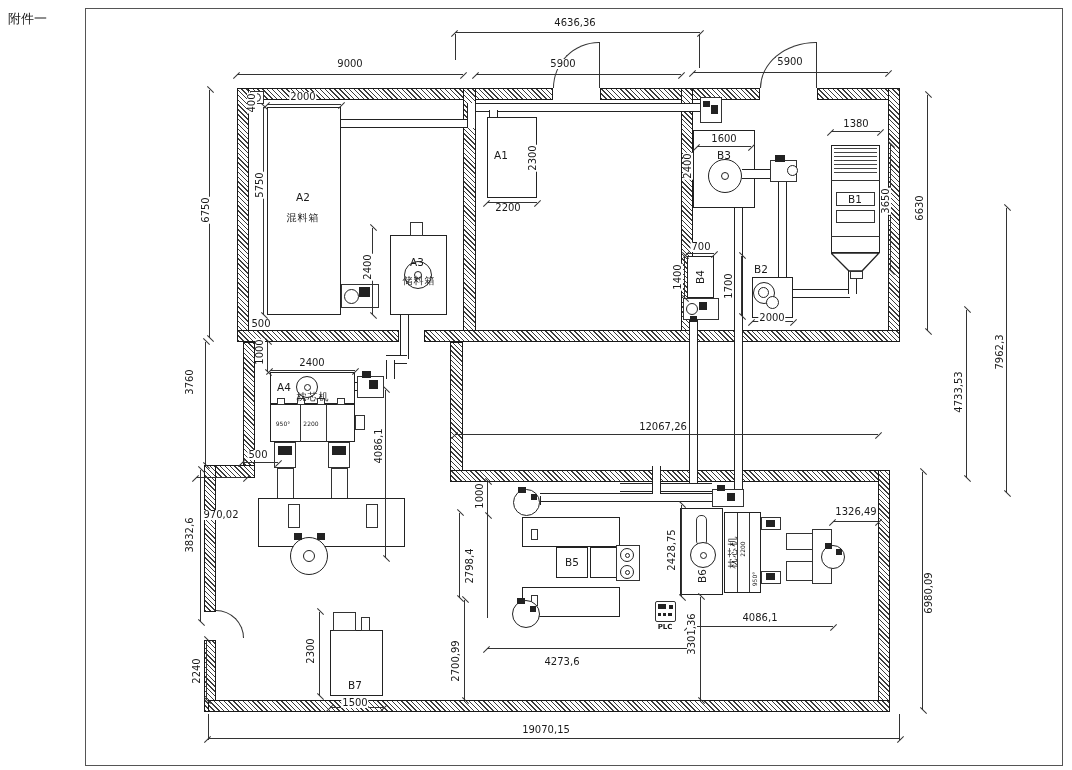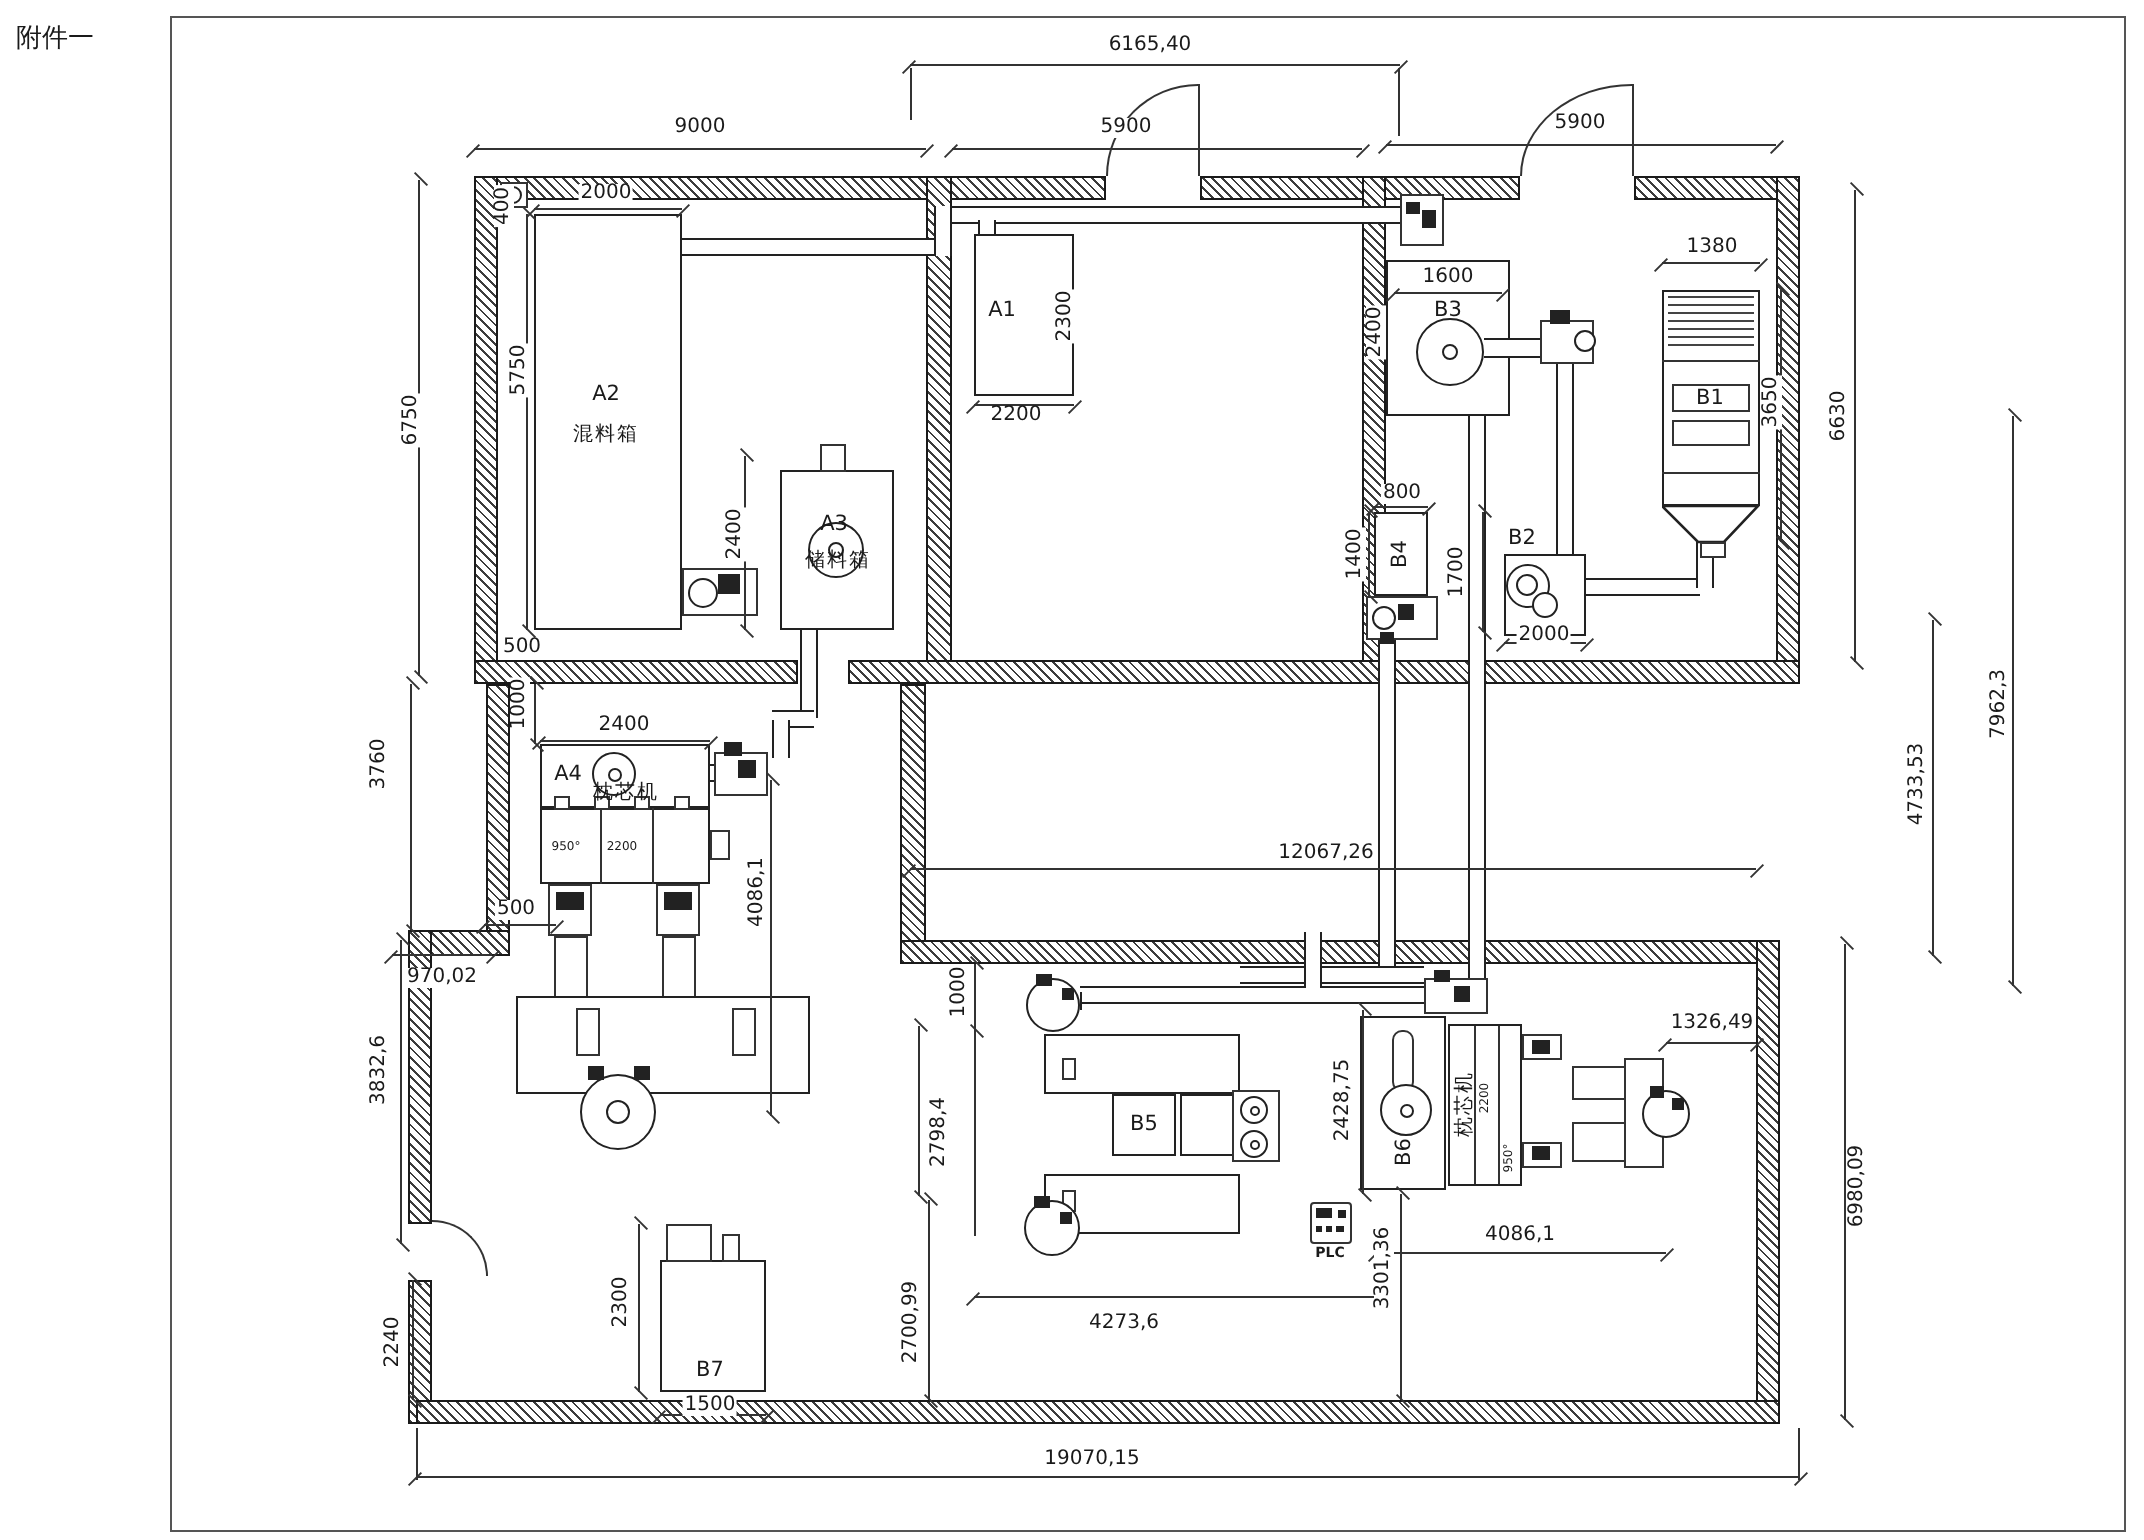--- a/index.html
+++ b/index.html
@@ -242,50 +242,50 @@
   <div class="abs dlv" style="left:464px;top:600px;height:100px"></div>
   <div class="abs dlh" style="left:487px;top:648px;width:203px"></div>
   <div class="abs dlv" style="left:700px;top:597px;height:103px"></div>
   <div class="abs dlv" style="left:206px;top:640px;height:60px"></div>
   <div class="abs dlv" style="left:319px;top:612px;height:84px"></div>
   <div class="abs dlh" style="left:330px;top:707px;width:53px"></div>
   <div class="abs dlh" style="left:208px;top:738px;width:692px"></div>
   <div class="abs vthin" style="left:208px;top:714px;height:26px"></div>
   <div class="abs vthin" style="left:899px;top:714px;height:26px"></div>
 
-  <div class="abs dim" style="left:575px;top:23px;transform:translate(-50%,-50%)">6165,40</div>
+  <div class="abs dim" style="left:575px;top:23px;transform:translate(-50%,-50%)">4636,36</div>
   <div class="abs dim" style="left:350px;top:64px;transform:translate(-50%,-50%)">9000</div>
   <div class="abs dim" style="left:563px;top:64px;transform:translate(-50%,-50%)">5900</div>
   <div class="abs dim" style="left:790px;top:62px;transform:translate(-50%,-50%)">5900</div>
   <div class="abs dim" style="left:303px;top:97px;transform:translate(-50%,-50%)">2000</div>
   <div class="abs dim" style="left:252px;top:103px;transform:translate(-50%,-50%) rotate(-90deg)">400</div>
   <div class="abs dim" style="left:260px;top:185px;transform:translate(-50%,-50%) rotate(-90deg)">5750</div>
   <div class="abs dim" style="left:206px;top:210px;transform:translate(-50%,-50%) rotate(-90deg)">6750</div>
   <div class="abs dim" style="left:261px;top:324px;transform:translate(-50%,-50%)">500</div>
   <div class="abs dim" style="left:368px;top:267px;transform:translate(-50%,-50%) rotate(-90deg)">2400</div>
   <div class="abs dim" style="left:533px;top:158px;transform:translate(-50%,-50%) rotate(-90deg)">2300</div>
   <div class="abs dim" style="left:508px;top:208px;transform:translate(-50%,-50%)">2200</div>
   <div class="abs dim" style="left:724px;top:139px;transform:translate(-50%,-50%)">1600</div>
   <div class="abs dim" style="left:688px;top:166px;transform:translate(-50%,-50%) rotate(-90deg)">2400</div>
   <div class="abs dim" style="left:856px;top:124px;transform:translate(-50%,-50%)">1380</div>
   <div class="abs dim" style="left:886px;top:201px;transform:translate(-50%,-50%) rotate(-90deg)">3650</div>
   <div class="abs dim" style="left:920px;top:208px;transform:translate(-50%,-50%) rotate(-90deg)">6630</div>
-  <div class="abs dim" style="left:701px;top:247px;transform:translate(-50%,-50%)">800</div>
+  <div class="abs dim" style="left:701px;top:247px;transform:translate(-50%,-50%)">700</div>
   <div class="abs dim" style="left:678px;top:277px;transform:translate(-50%,-50%) rotate(-90deg)">1400</div>
   <div class="abs dim" style="left:729px;top:286px;transform:translate(-50%,-50%) rotate(-90deg)">1700</div>
   <div class="abs dim" style="left:772px;top:318px;transform:translate(-50%,-50%)">2000</div>
   <div class="abs dim" style="left:1000px;top:352px;transform:translate(-50%,-50%) rotate(-90deg)">7962,3</div>
   <div class="abs dim" style="left:959px;top:392px;transform:translate(-50%,-50%) rotate(-90deg)">4733,53</div>
   <div class="abs dim" style="left:663px;top:427px;transform:translate(-50%,-50%)">12067,26</div>
   <div class="abs dim" style="left:260px;top:352px;transform:translate(-50%,-50%) rotate(-90deg)">1000</div>
   <div class="abs dim" style="left:312px;top:363px;transform:translate(-50%,-50%)">2400</div>
   <div class="abs dim" style="left:190px;top:382px;transform:translate(-50%,-50%) rotate(-90deg)">3760</div>
   <div class="abs dim" style="left:258px;top:455px;transform:translate(-50%,-50%)">500</div>
   <div class="abs dim" style="left:379px;top:446px;transform:translate(-50%,-50%) rotate(-90deg)">4086,1</div>
-  <div class="abs dim" style="left:221px;top:489px;transform:translate(-50%,-50%)">970,02</div>
+  <div class="abs dim" style="left:221px;top:515px;transform:translate(-50%,-50%)">970,02</div>
   <div class="abs dim" style="left:190px;top:535px;transform:translate(-50%,-50%) rotate(-90deg)">3832,6</div>
   <div class="abs dim" style="left:480px;top:496px;transform:translate(-50%,-50%) rotate(-90deg)">1000</div>
   <div class="abs dim" style="left:470px;top:566px;transform:translate(-50%,-50%) rotate(-90deg)">2798,4</div>
   <div class="abs dim" style="left:672px;top:550px;transform:translate(-50%,-50%) rotate(-90deg)">2428,75</div>
   <div class="abs dim" style="left:856px;top:512px;transform:translate(-50%,-50%)">1326,49</div>
   <div class="abs dim" style="left:929px;top:593px;transform:translate(-50%,-50%) rotate(-90deg)">6980,09</div>
   <div class="abs dim" style="left:760px;top:618px;transform:translate(-50%,-50%)">4086,1</div>
   <div class="abs dim" style="left:456px;top:661px;transform:translate(-50%,-50%) rotate(-90deg)">2700,99</div>
   <div class="abs dim" style="left:562px;top:662px;transform:translate(-50%,-50%)">4273,6</div>
   <div class="abs dim" style="left:692px;top:634px;transform:translate(-50%,-50%) rotate(-90deg)">3301,36</div>

